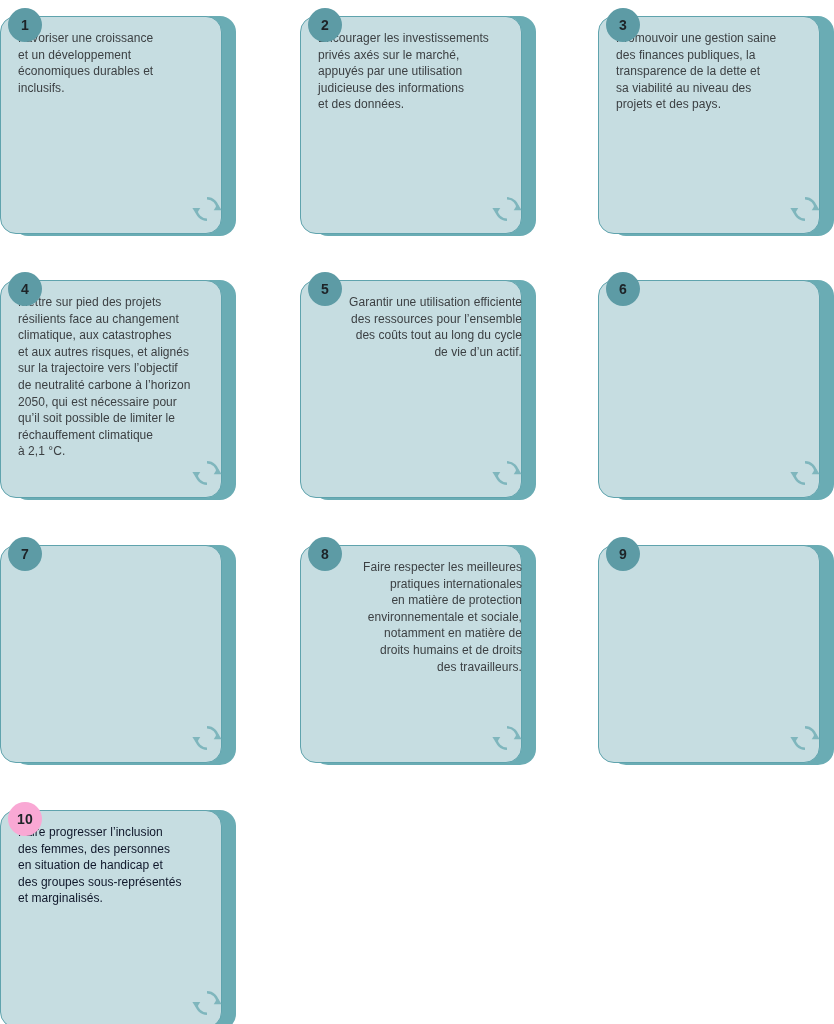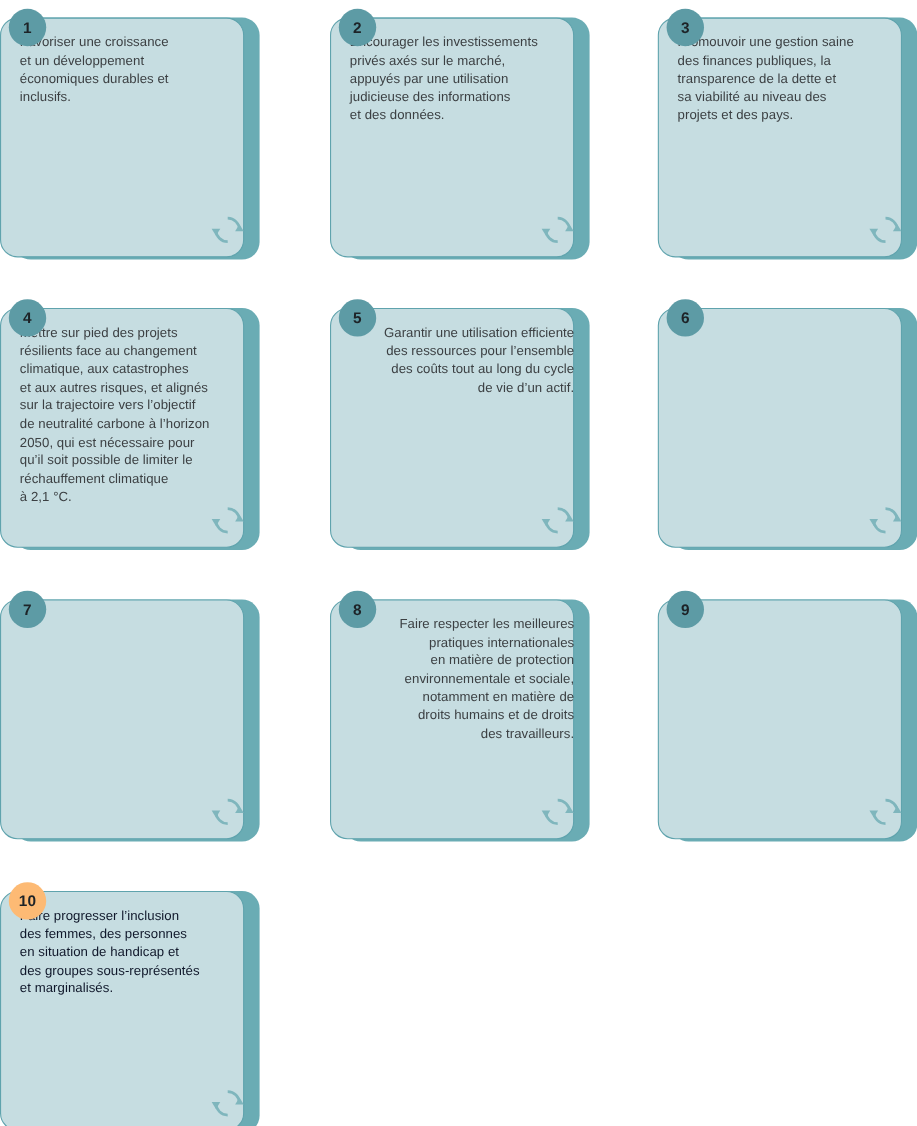--- a/index.html
+++ b/index.html
@@ -257,21 +257,21 @@
         <path d="M16 27.4 A11.4 11.4 0 0 1 4.6 16" fill="none" stroke="#7fb6bd" stroke-width="2.6" stroke-linecap="butt"></path>
         <polygon points="27.4,10.4 31.6,17.2 23.2,17.2" fill="#7fb6bd"></polygon>
         <polygon points="4.6,21.6 0.4,14.8 8.8,14.8" fill="#7fb6bd"></polygon>
       </svg>
     </div>
   </div>
 
   <div class="card-wrap col-0" style="left: 0px; top: 802px;">
     <div class="card-shadow" style="background: rgb(106, 172, 180);"></div>
     <div class="card" style="background: rgb(198, 221, 225); border-color: rgb(95, 163, 173);"></div>
-    <div class="badge" style="background: #fdba74;">10</div>
+    <div class="badge" style="background: #f9a8d4;">10</div>
     <div class="card-text" style="color: #0f172a;">Faire progresser l’inclusion
 des femmes, des personnes
 en situation de handicap et
 des groupes sous-représentés
 et marginalisés.</div>
     <div class="cycle-icon">
       <svg viewBox="0 0 32 32" width="30" height="30" aria-hidden="true">
         <path d="M16 4.6 A11.4 11.4 0 0 1 27.4 16" fill="none" stroke="#7fb6bd" stroke-width="2.6" stroke-linecap="butt"></path>
         <path d="M16 27.4 A11.4 11.4 0 0 1 4.6 16" fill="none" stroke="#7fb6bd" stroke-width="2.6" stroke-linecap="butt"></path>
         <polygon points="27.4,10.4 31.6,17.2 23.2,17.2" fill="#7fb6bd"></polygon>

